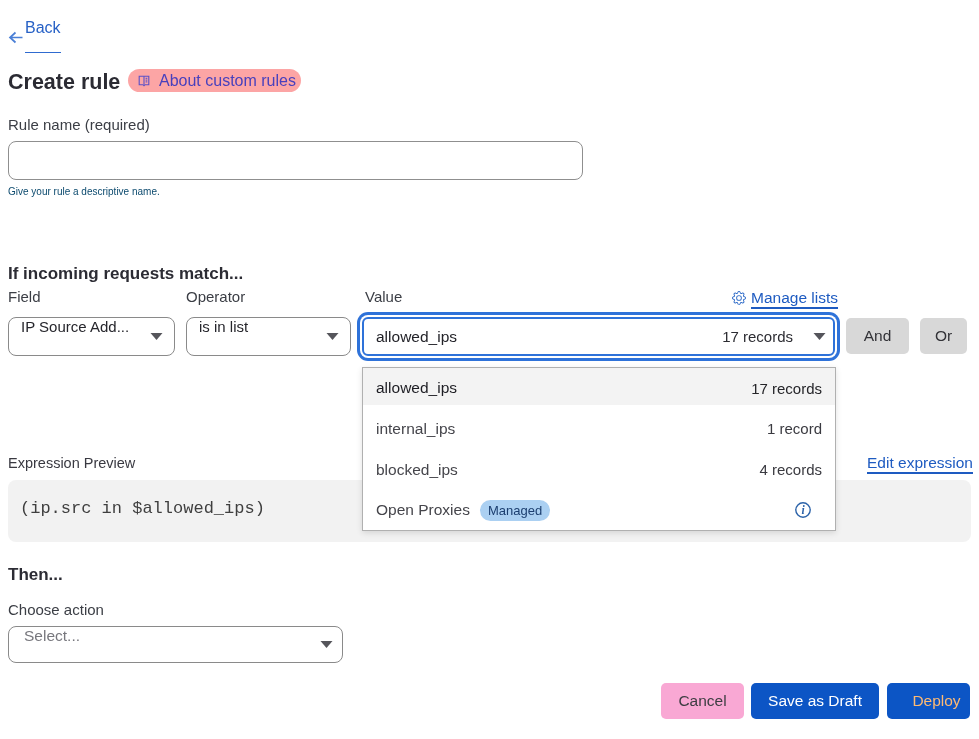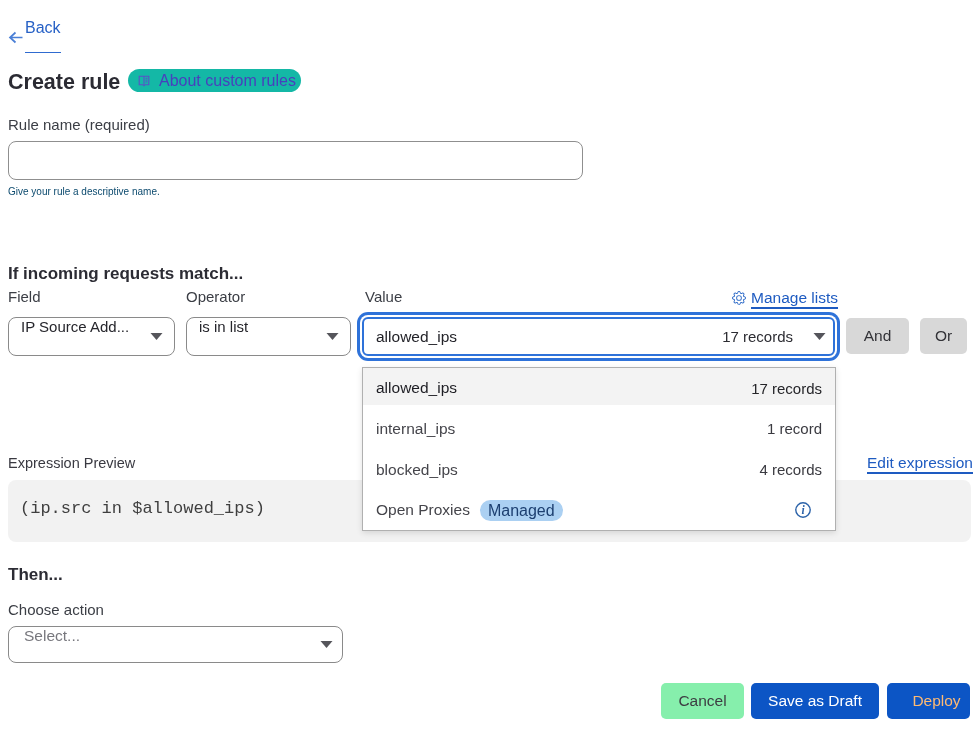--- a/index.html
+++ b/index.html
@@ -8,21 +8,21 @@
   font-family:"Liberation Sans",sans-serif; overflow:hidden; }
 .abs { position:absolute; }
 .link { color:#1e5bc1; }
 .u { text-decoration:underline; text-underline-offset:3.5px; text-decoration-thickness:1.5px; }
 
 .back { left:8px; top:19px; font-size:16px; color:#2761c6; display:flex; align-items:center; }
 .back .bk { border-bottom:1.6px solid #2f6bd0; padding-bottom:15px; }
 
 h1 { left:8px; top:72px; font-size:21.5px; line-height:21.5px; font-weight:bold; color:#2b2b33; letter-spacing:0; }
 
-.badge { left:128px; top:69px; height:23px; background:#14b8a6; border-radius:11.5px;
+.badge { left:128px; top:69px; height:23px; background:#fca5a5; border-radius:11.5px;
   display:flex; align-items:center; padding:0 5px 0 10px; }
 .badge svg { margin-right:9px; }
 .badge span { font-size:16px; color:#4840bd; line-height:23px; }
 
 .lbl { font-size:15px; color:#3b3e45; }
 .lbl1 { left:8px; top:116px; }
 .input1 { left:8px; top:141px; width:575px; height:39px; border:1px solid #8f8f8f; border-radius:8px; background:#fff; }
 .helper { left:8px; top:186px; font-size:10px; color:#0c4a6e; }
 
 .h2 { font-size:17px; font-weight:bold; color:#2c2c34; }
@@ -57,36 +57,36 @@
   border:1px solid #b0b0b0; box-shadow:0 2px 6px rgba(0,0,0,0.12); z-index:5; }
 .row { position:relative; height:41px; display:flex; align-items:center; }
 .row1x { height:40px; }
 .row4x { height:40px; }
 .row .lt { font-size:15.5px; color:#45454b; padding-left:13px; }
 .row .rt { position:absolute; right:13px; font-size:15px; color:#3a3a40; }
 .row1 { background:linear-gradient(#f3f3f3 0 37px, #fff 37px); }
 .row1 .lt { color:#1d1d23; }
 .row1 .rt { color:#252529; }
 .pill { display:inline-block; margin-left:10px; height:21px; line-height:21px;
-  background:#abd0f2; border-radius:10.5px; padding:0 8px; font-size:16px; color:#1c3f70; }
+  background:#abd0f2; border-radius:10.5px; padding:0 8px; font-size:13px; color:#1c3f70; }
 
 .exprlbl { left:8px; top:455px; font-size:14.5px; color:#393941; }
 .editexpr { left:867px; top:454px; font-size:15.5px; }
 .grayblock { left:8px; top:480px; width:963px; height:62px; background:#f2f2f2; border-radius:8px; z-index:1; }
 .mono { left:20px; top:499px; font-family:"Liberation Mono",monospace; font-size:17px; color:#3f3f3f; z-index:2; }
 
 .h2then { left:8px; top:565px; }
 .lblChoose { left:8px; top:601px; }
 .selAction { left:8px; top:626px; width:335px; height:37px; }
 .selAction .txt { color:#77777d; font-size:15.5px; padding-left:15px; }
 .selAction .caret { right:9px; }
 
 .btn { top:683px; height:36px; border-radius:5px; font-size:15.5px;
   display:flex; align-items:center; justify-content:center; }
-.btnCancel { left:661px; width:83px; background:#86efac; color:#3d3d42; }
+.btnCancel { left:661px; width:83px; background:#f9a8d4; color:#3d3d42; }
 .btnSave { left:751px; width:128px; background:#0c55c5; color:#fff; }
 .btnDeploy { left:887px; width:83px; background:#0c55c5; color:#fdba74;padding-left:16px; }
 </style>
 </head>
 <body>
 <div id="page">
 
   <div class="abs back">
       <svg width="16" height="13" viewBox="0 0 16 13" style="margin-right:1px; margin-top:2px">
         <path d="M14.5 6.5 H2 M7.5 1.5 L2 6.5 L7.5 11.5" stroke="#4a7fd6" stroke-width="1.7" fill="none"></path>

